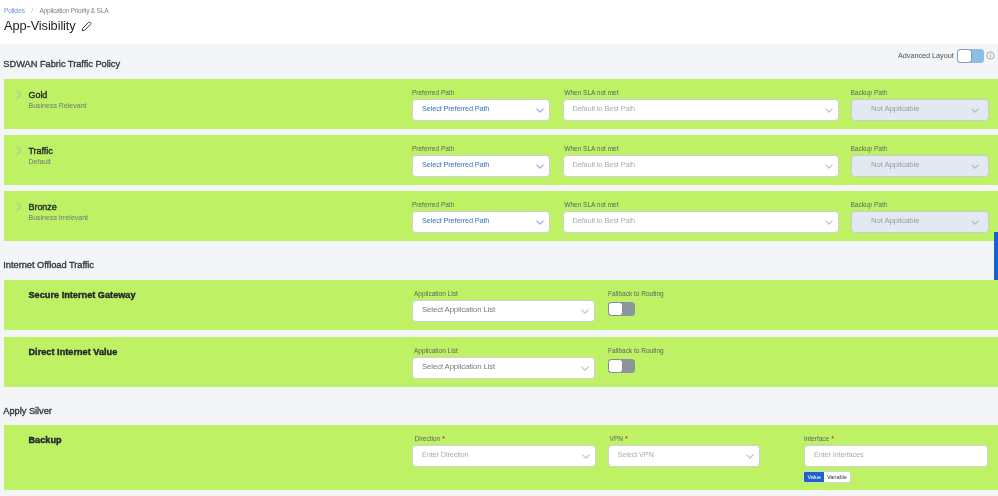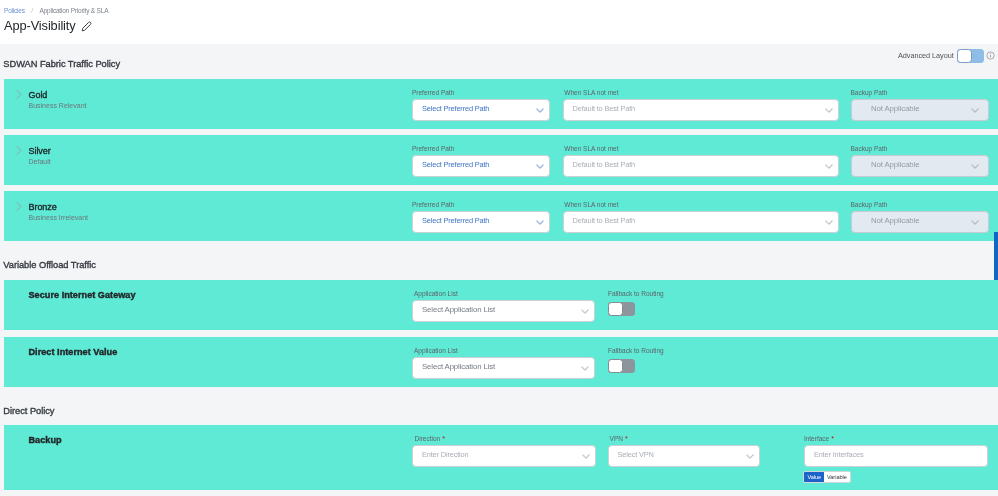--- a/index.html
+++ b/index.html
@@ -20,21 +20,21 @@
   .title{font-size:12.8px;color:#22262b;letter-spacing:-0.1px;line-height:14px;}
   .pencil{position:absolute;left:76.5px;top:1.5px;display:block;line-height:0;}
   .adv{position:absolute;left:0;top:0;width:998px;height:44px;margin-top:29px;}
   .adv-label{position:absolute;left:898px;top:22px;font-size:7.3px;color:#4e535b;letter-spacing:-0.05px;line-height:9px;white-space:nowrap;}
 
   
   .sec-head{position:absolute;left:3.3px;font-size:9.3px;font-weight:normal;color:#34393f;letter-spacing:-0.04px;line-height:10px;
             -webkit-text-stroke:0.35px #34393f;}
 
   
-  .card{background:#5eead4;position:absolute;left:3.5px;right:0;}
+  .card{background:#bef264;position:absolute;left:3.5px;right:0;}
 
   .chev{position:absolute;left:8.5px;line-height:0;}
   .grp-name{position:absolute;font-size:9px;font-weight:normal;color:#22262b;white-space:nowrap;
             -webkit-text-stroke:0.35px #22262b;letter-spacing:-0.05px;}
   .grp-sub{position:absolute;font-size:7px;color:#6f757d;white-space:nowrap;}
   .plain-name{position:absolute;font-size:9.1px;font-weight:bold;color:#22262b;white-space:nowrap;
               -webkit-text-stroke:0.4px #22262b;letter-spacing:0.04px;}
 
   .field{position:absolute;}
   .flabel{font-size:6.5px;color:#5d636b;white-space:nowrap;line-height:8px;}
@@ -136,21 +136,21 @@
             <span class="caret"><svg width="12" height="12" viewBox="0 0 16 16">
                 <path d="M3.7 6.4 L8 10.9 L12.3 6.4" fill="none" stroke="#8d939b" stroke-width="1.25" stroke-linecap="round" stroke-linejoin="round"></path>
               </svg></span>
           </div>
         </div>
       </div>
       <div class="card" style="top:135px;height:50px">
         <span class="chev" style="top:10px;margin-left:0.5px"><svg width="11" height="11" viewBox="0 0 16 16">
             <path d="M5.7 2.4 L11.5 8 L5.7 13.6" fill="none" stroke="#9ba1a9" stroke-width="1.3" stroke-linecap="round" stroke-linejoin="round"></path>
           </svg></span>
-        <span class="grp-name" style="left:25px;top:11px">Silver</span>
+        <span class="grp-name" style="left:25px;top:11px">Traffic</span>
         <span class="grp-sub" style="left:25px;top:23px">Default</span>
         <div class="field">
           <div class="flabel" style="position:absolute;left:408.5px;top:9.5px">Preferred Path</div>
           <div class="ctl" style="left:408.5px;top:19.5px;width:138px">
             <span class="txt blue">Select Preferred Path</span>
             <span class="caret"><svg width="12" height="12" viewBox="0 0 16 16">
                 <path d="M3.7 6.4 L8 10.9 L12.3 6.4" fill="none" stroke="#3b73c4" stroke-width="1.25" stroke-linecap="round" stroke-linejoin="round"></path>
               </svg></span>
           </div>
         </div>
@@ -200,21 +200,21 @@
         <div class="field">
           <div class="flabel" style="position:absolute;left:847px;top:9.5px">Backup Path</div>
           <div class="ctl disabled" style="left:847px;top:19.5px;width:138px">
             <span class="txt">Not Applicable</span>
             <span class="caret"><svg width="12" height="12" viewBox="0 0 16 16">
                 <path d="M3.7 6.4 L8 10.9 L12.3 6.4" fill="none" stroke="#8d939b" stroke-width="1.25" stroke-linecap="round" stroke-linejoin="round"></path>
               </svg></span>
           </div>
         </div>
       </div>
-      <div class="sec-head" style="top:260px">Variable Offload Traffic</div>
+      <div class="sec-head" style="top:260px">Internet Offload Traffic</div>
       <div class="card" style="top:280px;height:50px">
         <span class="plain-name" style="left:25px;top:10px">Secure Internet Gateway</span>
         <div class="field">
           <div class="flabel" style="position:absolute;left:410.5px;top:10px">Application List</div>
           <div class="ctl" style="left:408.5px;top:20px;width:183px">
             <span class="txt dgrey">Select Application List</span>
             <span class="caret"><svg width="12" height="12" viewBox="0 0 16 16">
                 <path d="M3.7 6.4 L8 10.9 L12.3 6.4" fill="none" stroke="#8d939b" stroke-width="1.25" stroke-linecap="round" stroke-linejoin="round"></path>
               </svg></span>
           </div>
@@ -237,21 +237,21 @@
               </svg></span>
           </div>
         </div>
         <div class="field">
           <div class="flabel" style="position:absolute;left:604.5px;top:10px">Fallback to Routing</div>
           <span class="tgl grey" style="left:604.5px;top:21.5px">
             <span class="knob"></span>
           </span>
         </div>
       </div>
-      <div class="sec-head" style="top:406px">Direct Policy</div>
+      <div class="sec-head" style="top:406px">Apply Silver</div>
       <div class="card" style="top:425px;height:65px">
         <span class="plain-name" style="left:25px;top:10px">Backup</span>
         <div class="field">
           <div class="flabel" style="position:absolute;left:411px;top:9.5px"><span>Direction</span><span class="req">*</span></div>
           <div class="ctl" style="left:408.5px;top:20px;width:184px">
             <span class="txt grey">Enter Direction</span>
             <span class="caret"><svg width="12" height="12" viewBox="0 0 16 16">
                 <path d="M3.7 6.4 L8 10.9 L12.3 6.4" fill="none" stroke="#8d939b" stroke-width="1.25" stroke-linecap="round" stroke-linejoin="round"></path>
               </svg></span>
           </div>

